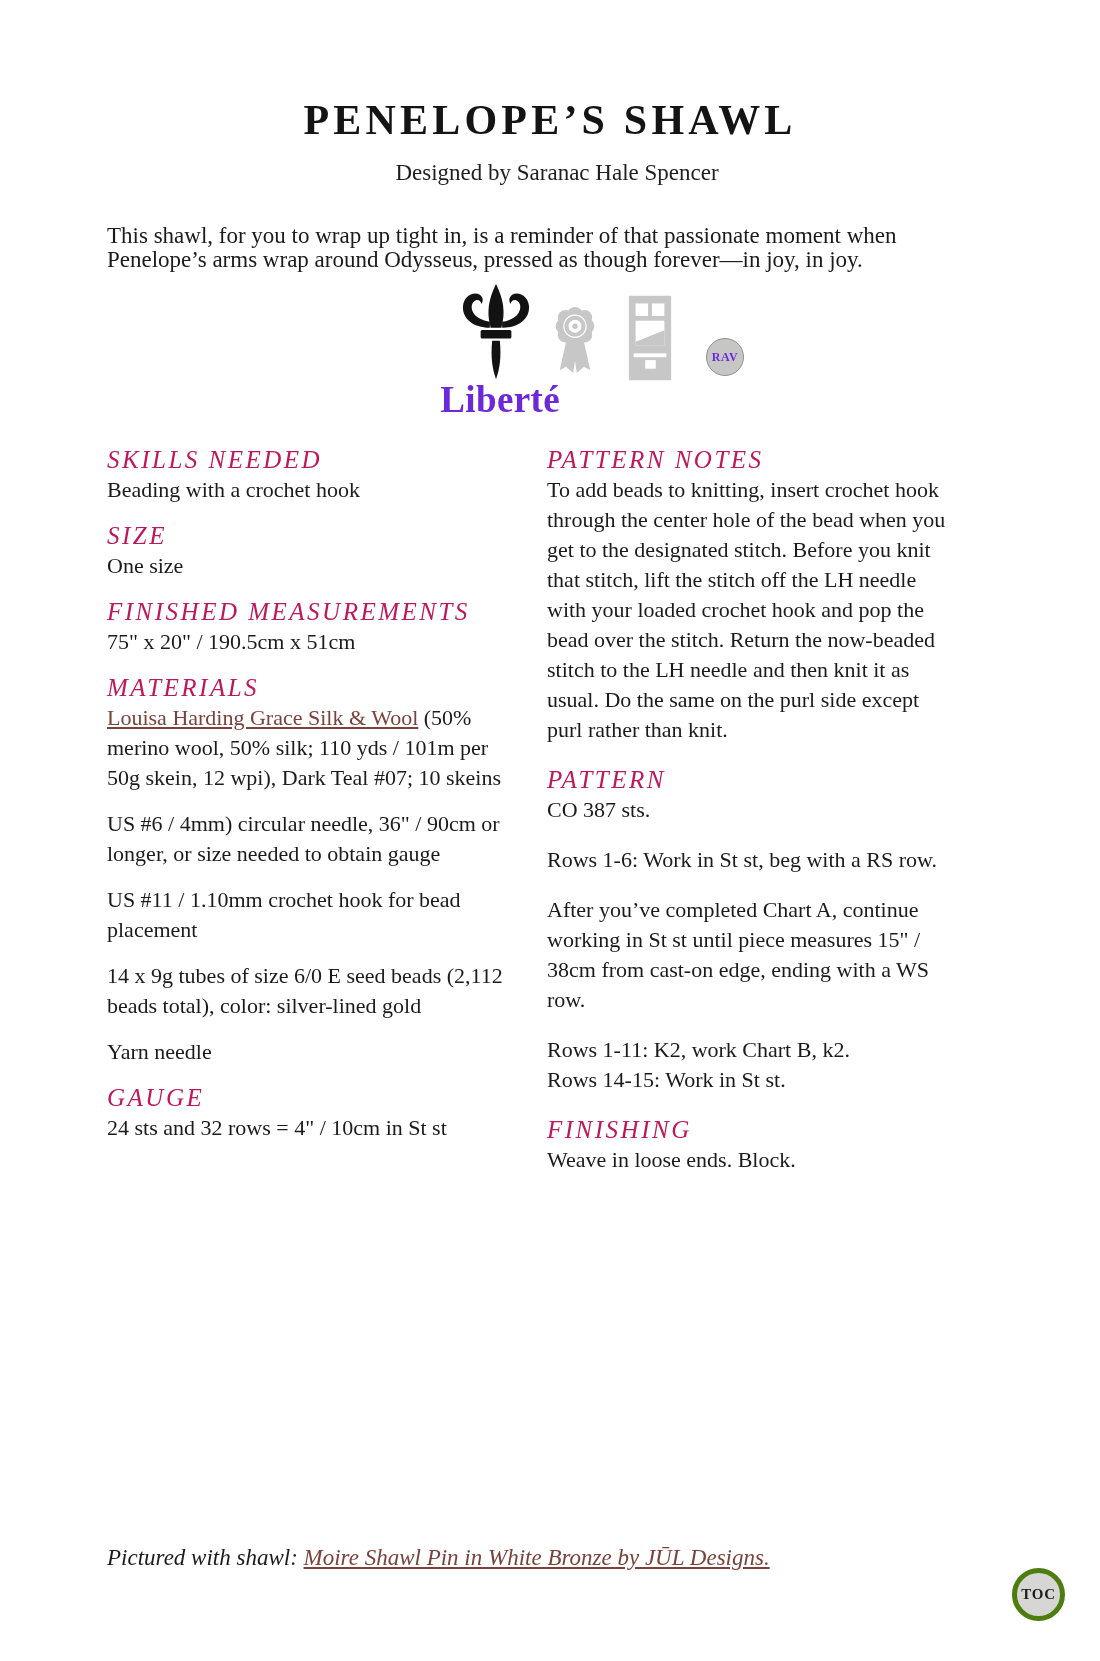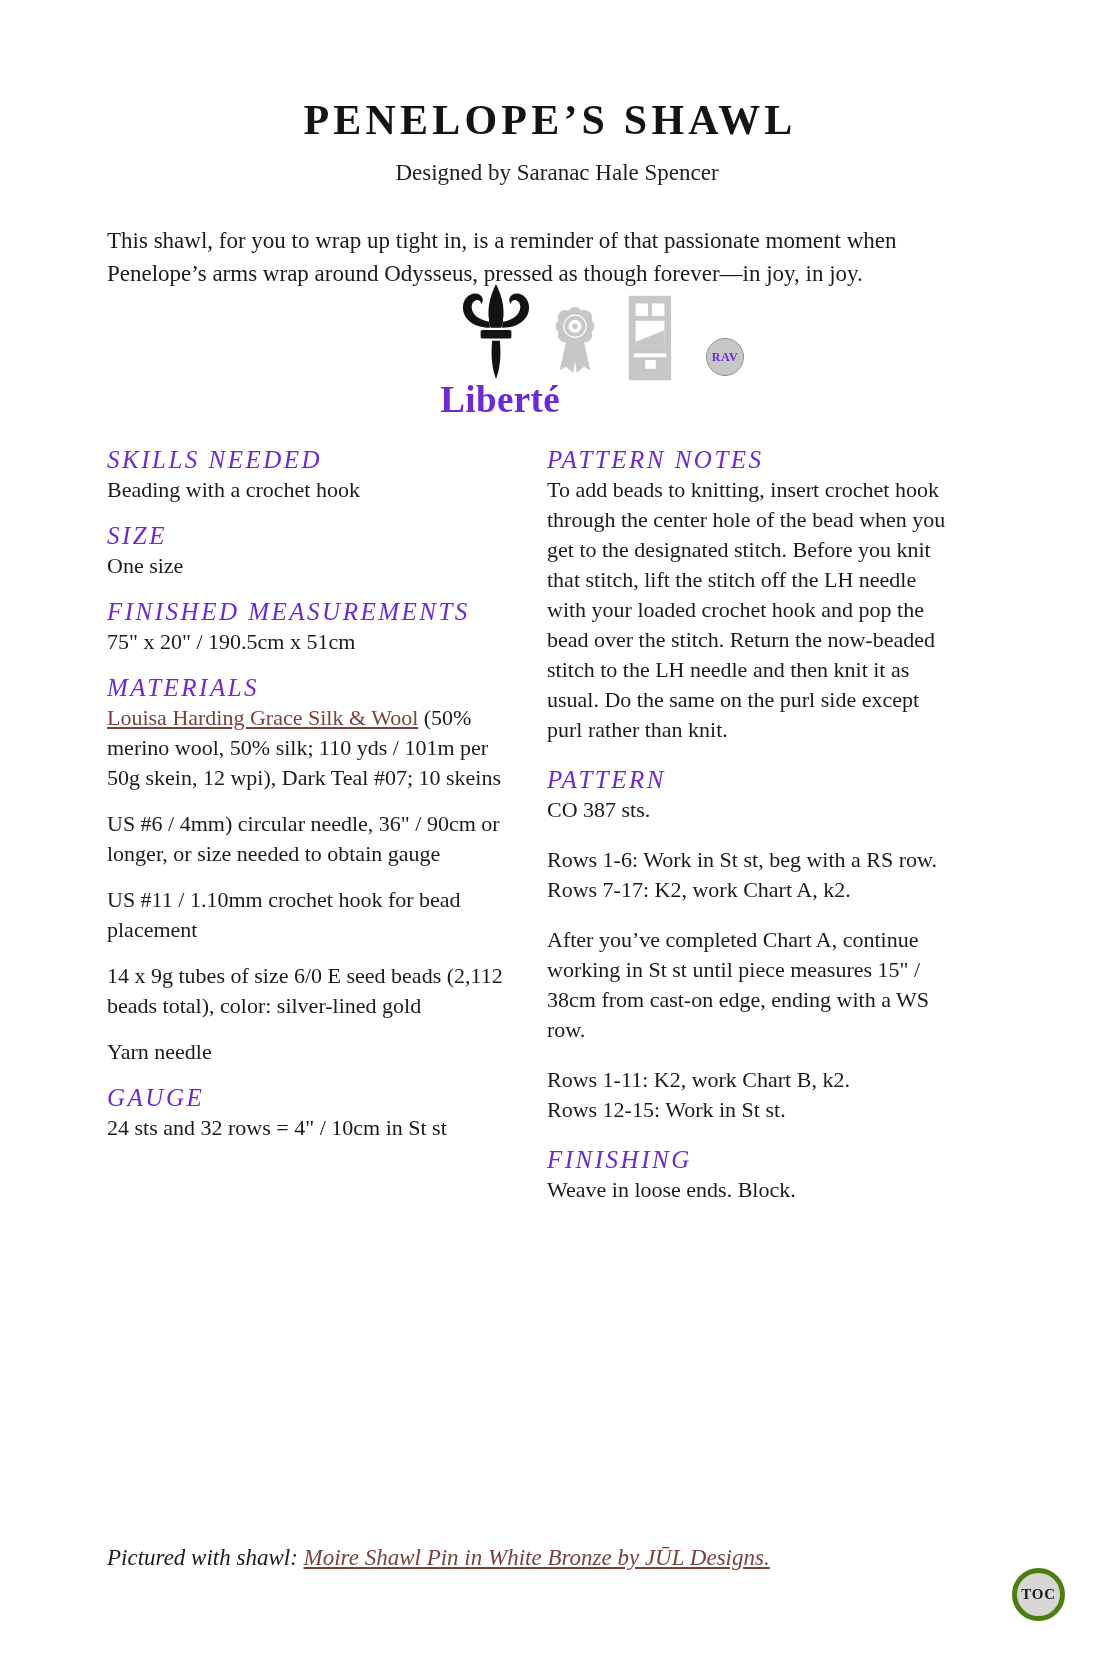--- a/index.html
+++ b/index.html
@@ -21,21 +21,21 @@
     font-size: 42px;
     font-weight: 700;
     letter-spacing: 0.10em;
     color: #141414;
   }
   .byline { margin-top: 16px; font-size: 23px; color: #1f1f1f; padding-left: 14px; }
   .intro {
     margin: 38px 120px 0 107px;
     width: 845px;
     font-size: 23px;
-    line-height: 33px;
+    line-height: 24px;
     text-align: left;
     color: #1b1b1b;
   }
   
   .icon-row { position: absolute; left: 440px; top: 280px; width: 330px; height: 150px; }
   .fleur { position: absolute; left: 8px; top: 4px; }
   .liberte {
     position: absolute; left: 0; top: 98px; width: 120px;
     text-align: right; font-size: 37px; font-weight: 700;
     letter-spacing: 0.01em; color: #6d28d9;
@@ -56,21 +56,21 @@
   
   .col { position: absolute; top: 445px; width: 410px; font-size: 22px; line-height: 30px; }
   .col-left  { left: 107px; }
   .col-right { left: 547px; }
   h2.sec {
     font-size: 25px;
     line-height: 30px;
     font-weight: 400;
     font-style: italic;
     letter-spacing: 0.10em;
-    color: #6d28d9;
+    color: #be185d;
     margin: 6px 0 0 0;
   }
   .col-right h2.sec { margin-top: 8px; }
   h2.sec:first-child { margin-top: 0; }
   .col p { margin: 0 0 16px 0; }
   .col-right p { margin-bottom: 20px; }
   .line { display: block; }
   a.doc-link {
     color: #7a423b;
     text-decoration: underline;
@@ -165,26 +165,25 @@
   </section>
 
   <section class="col col-right">
     <h2 class="sec">PATTERN NOTES</h2>
     <p>To add beads to knitting, insert crochet hook through the center hole of the bead when you get to the designated stitch. Before you knit that stitch, lift the stitch off the LH needle with your loaded crochet hook and pop the bead over the stitch. Return the now-beaded stitch to the LH needle and then knit it as usual. Do the same on the purl side except purl rather than knit.</p>
 
     <h2 class="sec">PATTERN</h2>
     <p>CO 387 sts.</p>
     <p>
       <span class="line">Rows 1-6: Work in St st, beg with a RS row.</span>
-      <span class="line">Rows 7-17: K2, work Chart A, k2.</span>
     </p>
     <p>After you’ve completed Chart A, continue working in St st until piece measures 15" / 38cm from cast-on edge, ending with a WS row.</p>
     <p>
       <span class="line">Rows 1-11: K2, work Chart B, k2.</span>
-      <span class="line">Rows 12-15: Work in St st.</span>
+      <span class="line">Rows 14-15: Work in St st.</span>
     </p>
 
     <h2 class="sec">FINISHING</h2>
     <p>Weave in loose ends. Block.</p>
   </section>
 
   <div class="footer">
     <span>Pictured with shawl: </span><a class="doc-link" href="#">Moire Shawl Pin in White Bronze by JŪL Designs.</a>
   </div>
 

